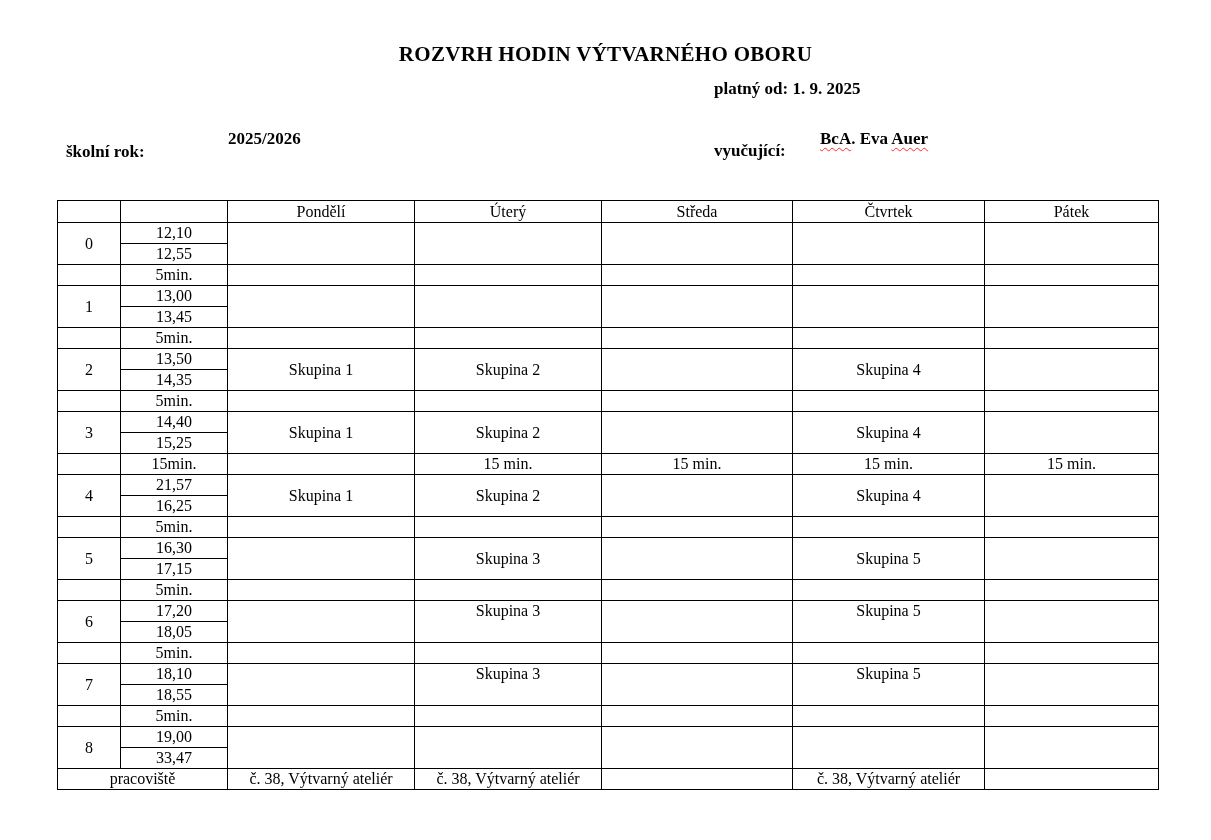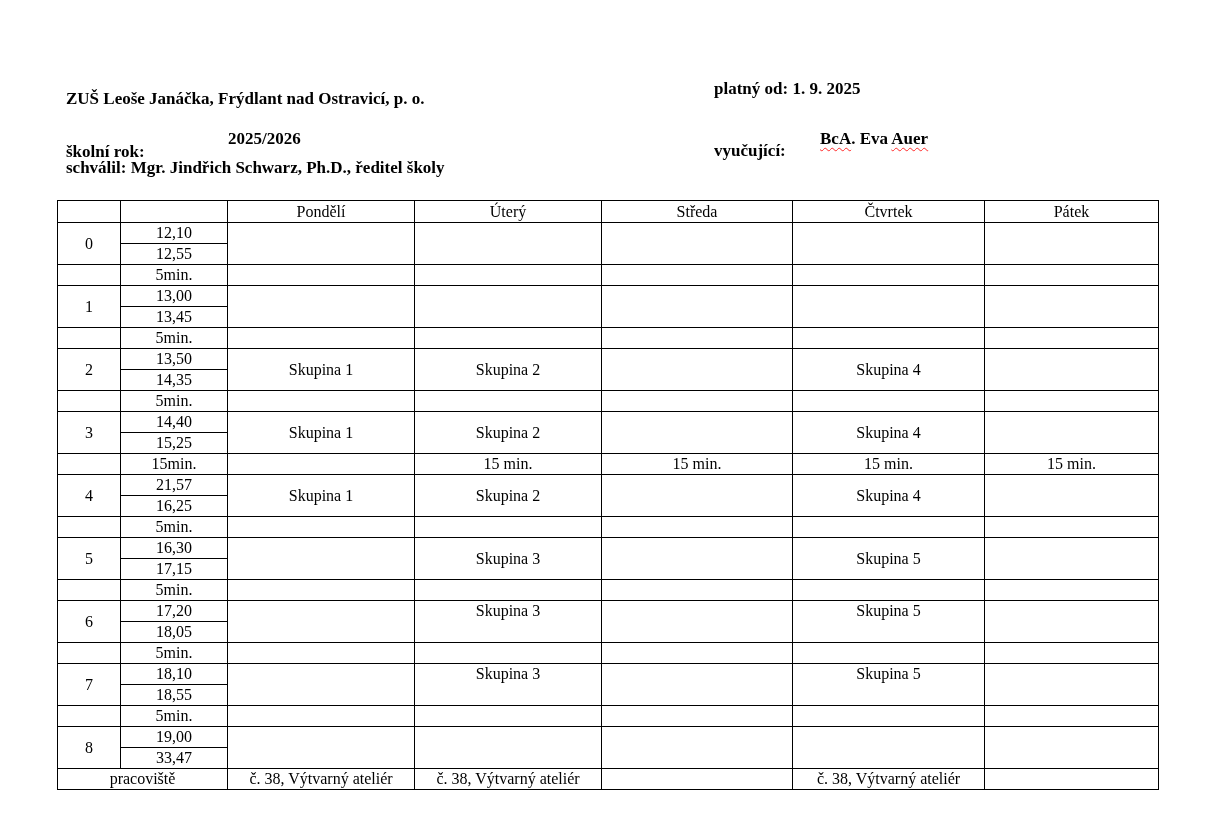--- a/index.html
+++ b/index.html
@@ -65,28 +65,27 @@
     white-space: nowrap;
   }
   .tt tr.header-row td { height: 21px; }
   .tt td.vtop { vertical-align: top; }
 </style>
 </head>
 <body>
 
 <div class="page">
 
-
-  <div class="meta m-school">ZUŠ Leoše Janáčka, Frýdlant nad Ostravicí, p. o.</div>
+  <div class="doc-title">ROZVRH HODIN VÝTVARNÉHO OBORU</div>
+
   <div class="meta m-valid">platný od: 1. 9. 2025</div>
   <div class="meta m-year-label">školní rok:</div>
   <div class="meta m-year-value">2025/2026</div>
   <div class="meta m-teacher-label">vyučující:</div>
   <div class="meta m-teacher-value"><span class="wavy">BcA</span><span>. Eva </span><span class="wavy">Auer</span></div>
-  <div class="meta m-approved">schválil: Mgr. Jindřich Schwarz, Ph.D., ředitel školy</div>
 
   <table class="tt">
     <colgroup>
       <col style="width:63px">
       <col style="width:107px">
       <col style="width:187px">
       <col style="width:187px">
       <col style="width:191px">
       <col style="width:192px">
       <col style="width:174px">

